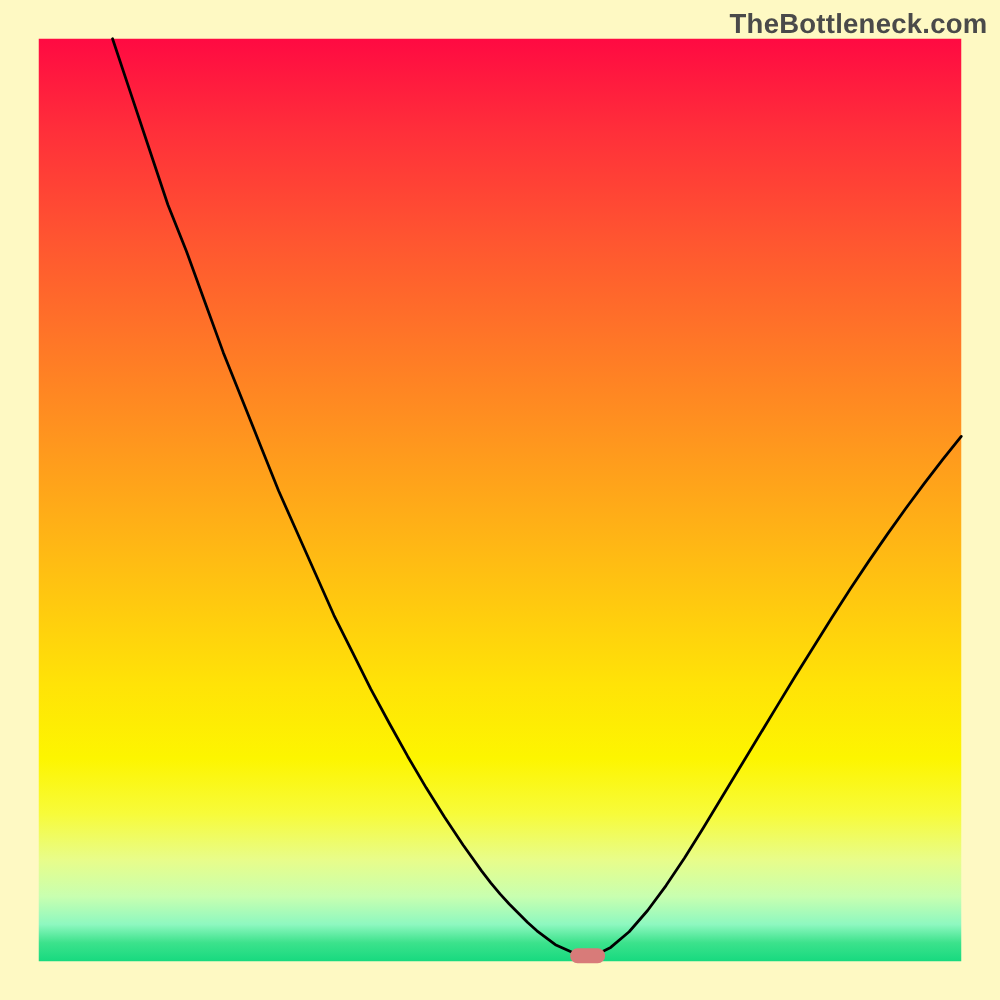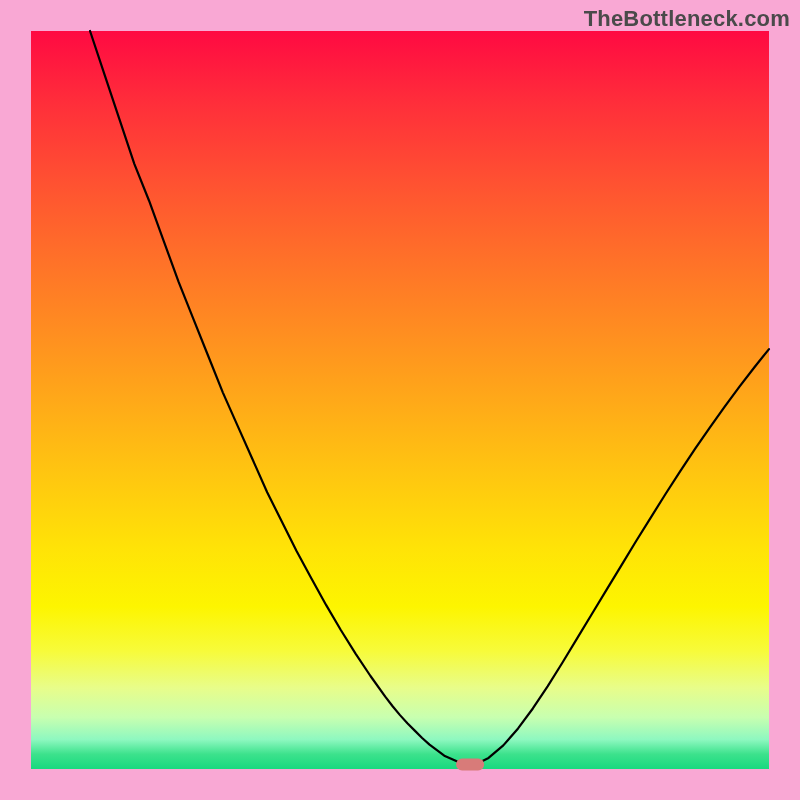--- a/index.html
+++ b/index.html
@@ -8,21 +8,21 @@
     width: 800px;
     height: 800px;
     background: #000;
     overflow: hidden;
     font-family: Arial, Helvetica, sans-serif;
   }
   .frame {
     position: relative;
     width: 800px;
     height: 800px;
-    background: #f9a8d4;
+    background: #fef9c3;
   }
   .plot-area {
     position: absolute;
     left: 31px;
     top: 31px;
     width: 738px;
     height: 738px;
     
     background: linear-gradient(to bottom,
       #ff0a42 0%,

